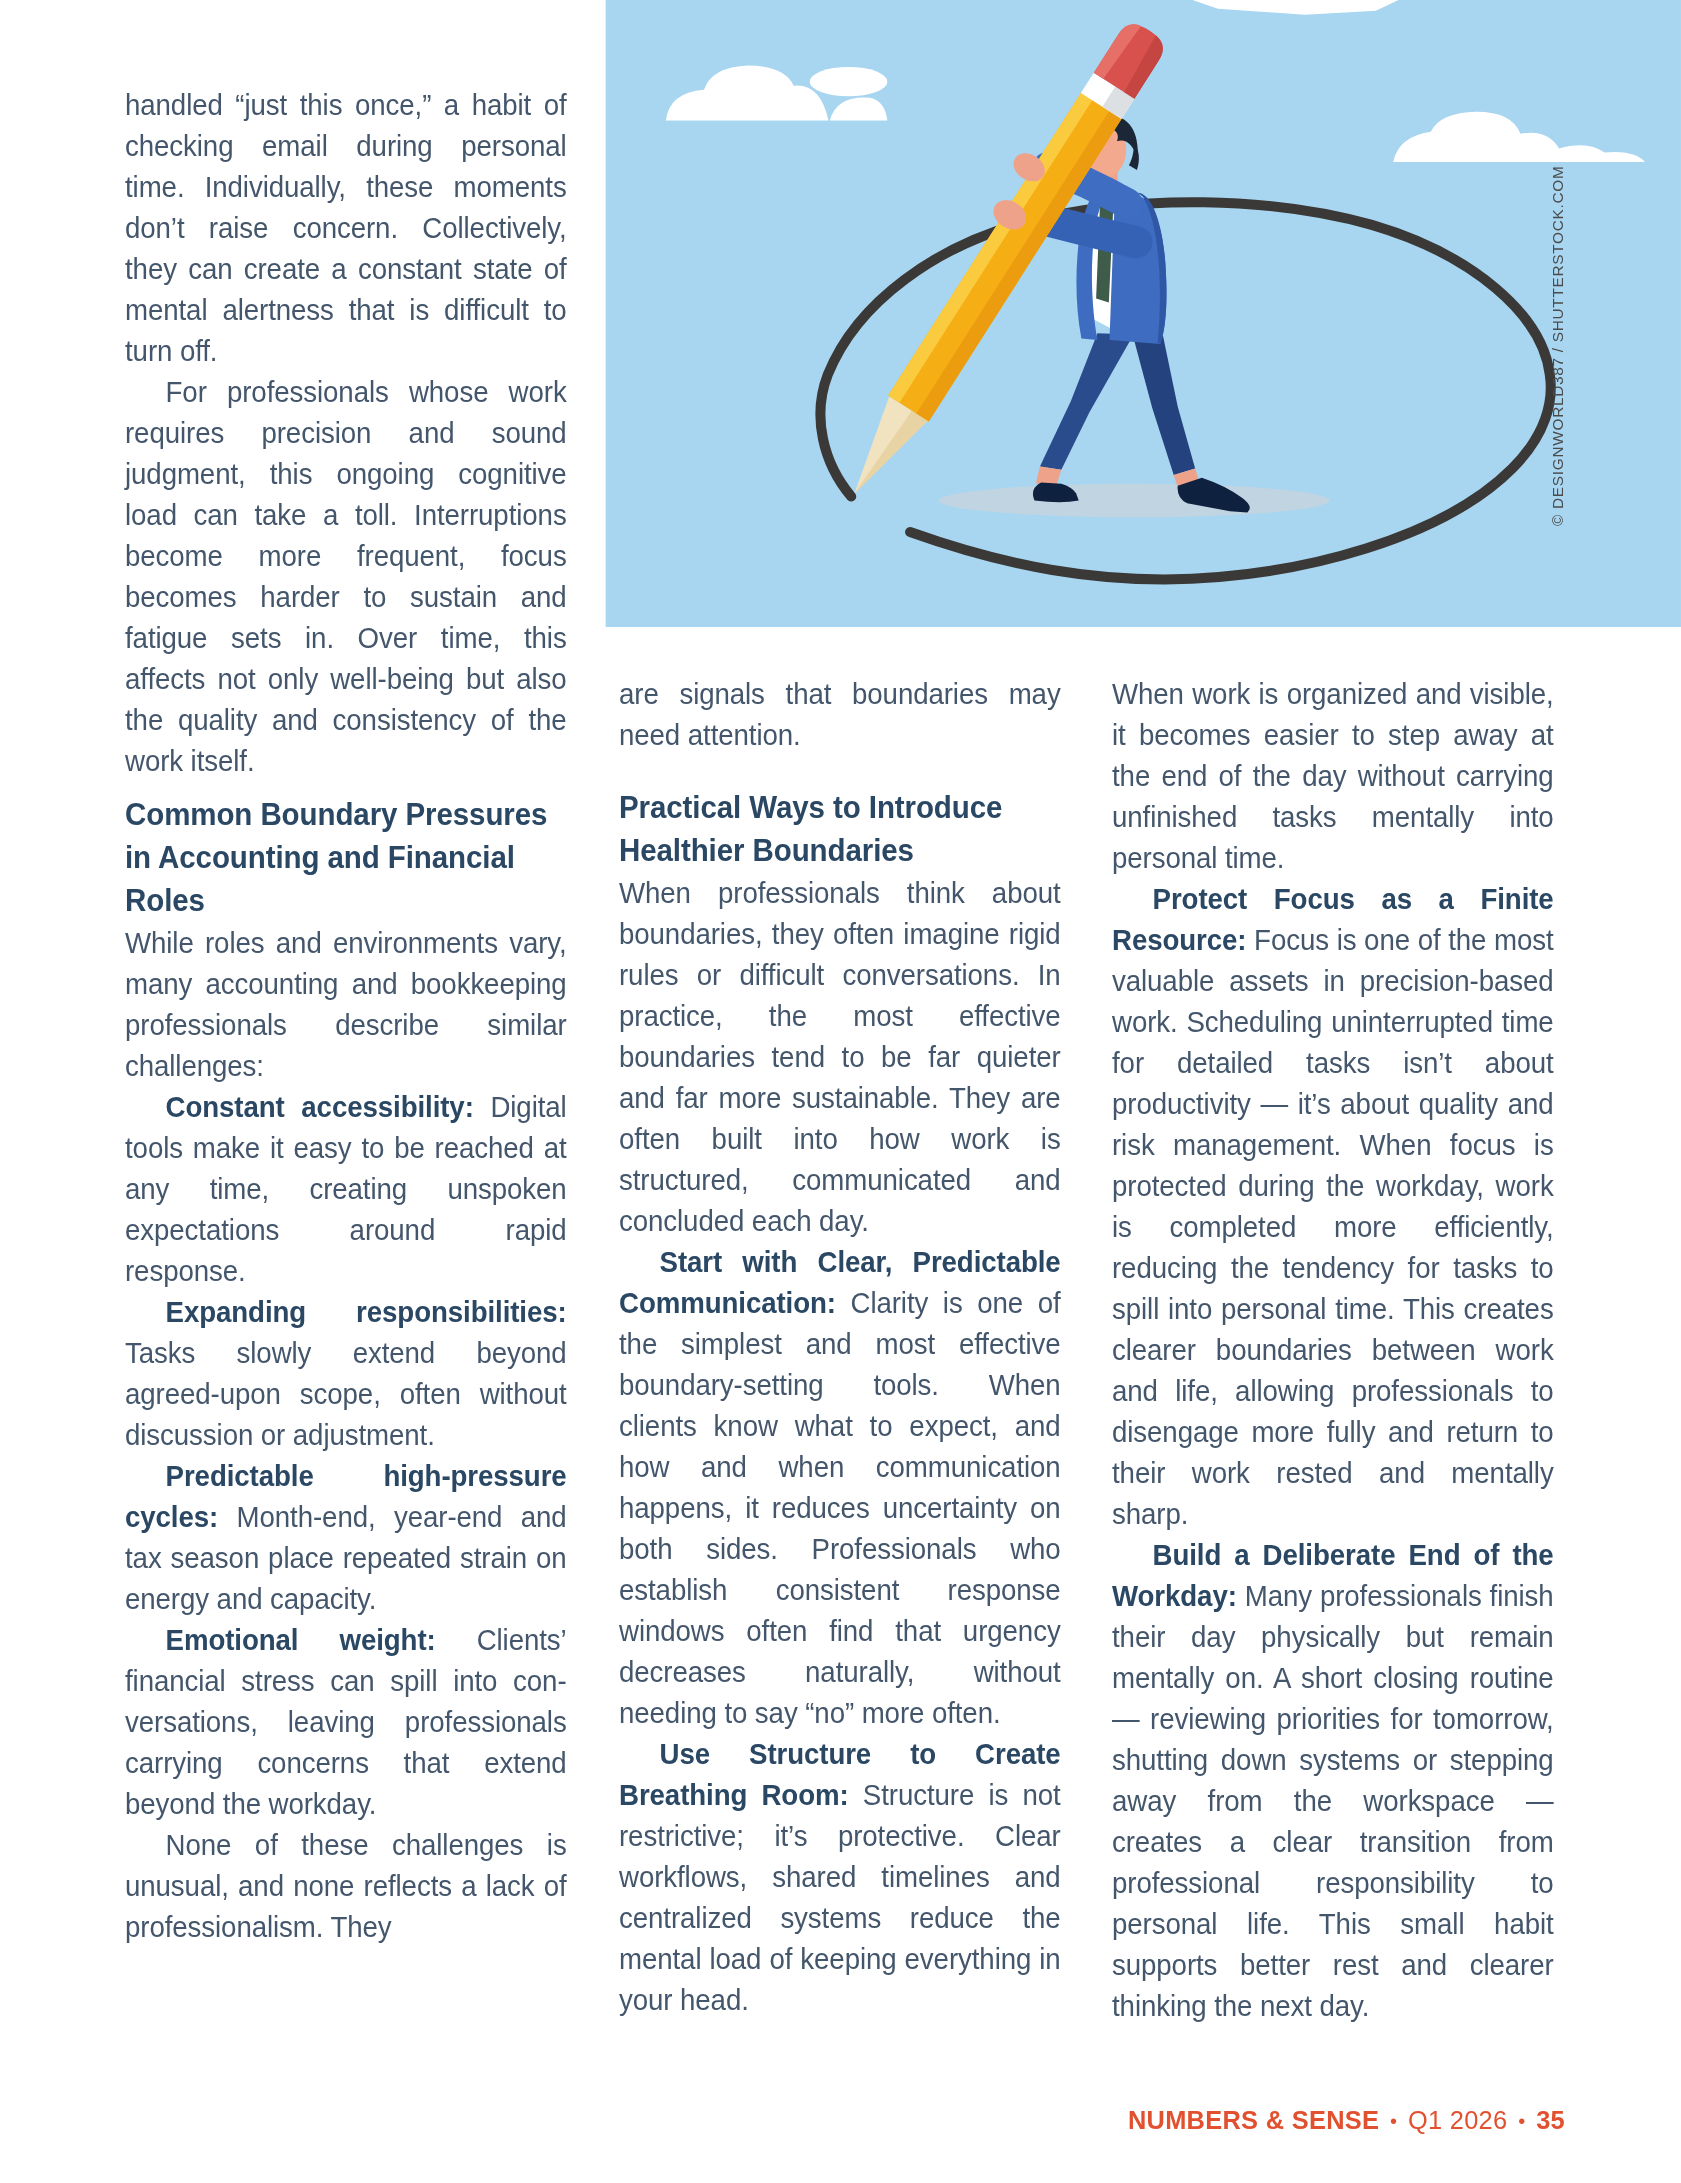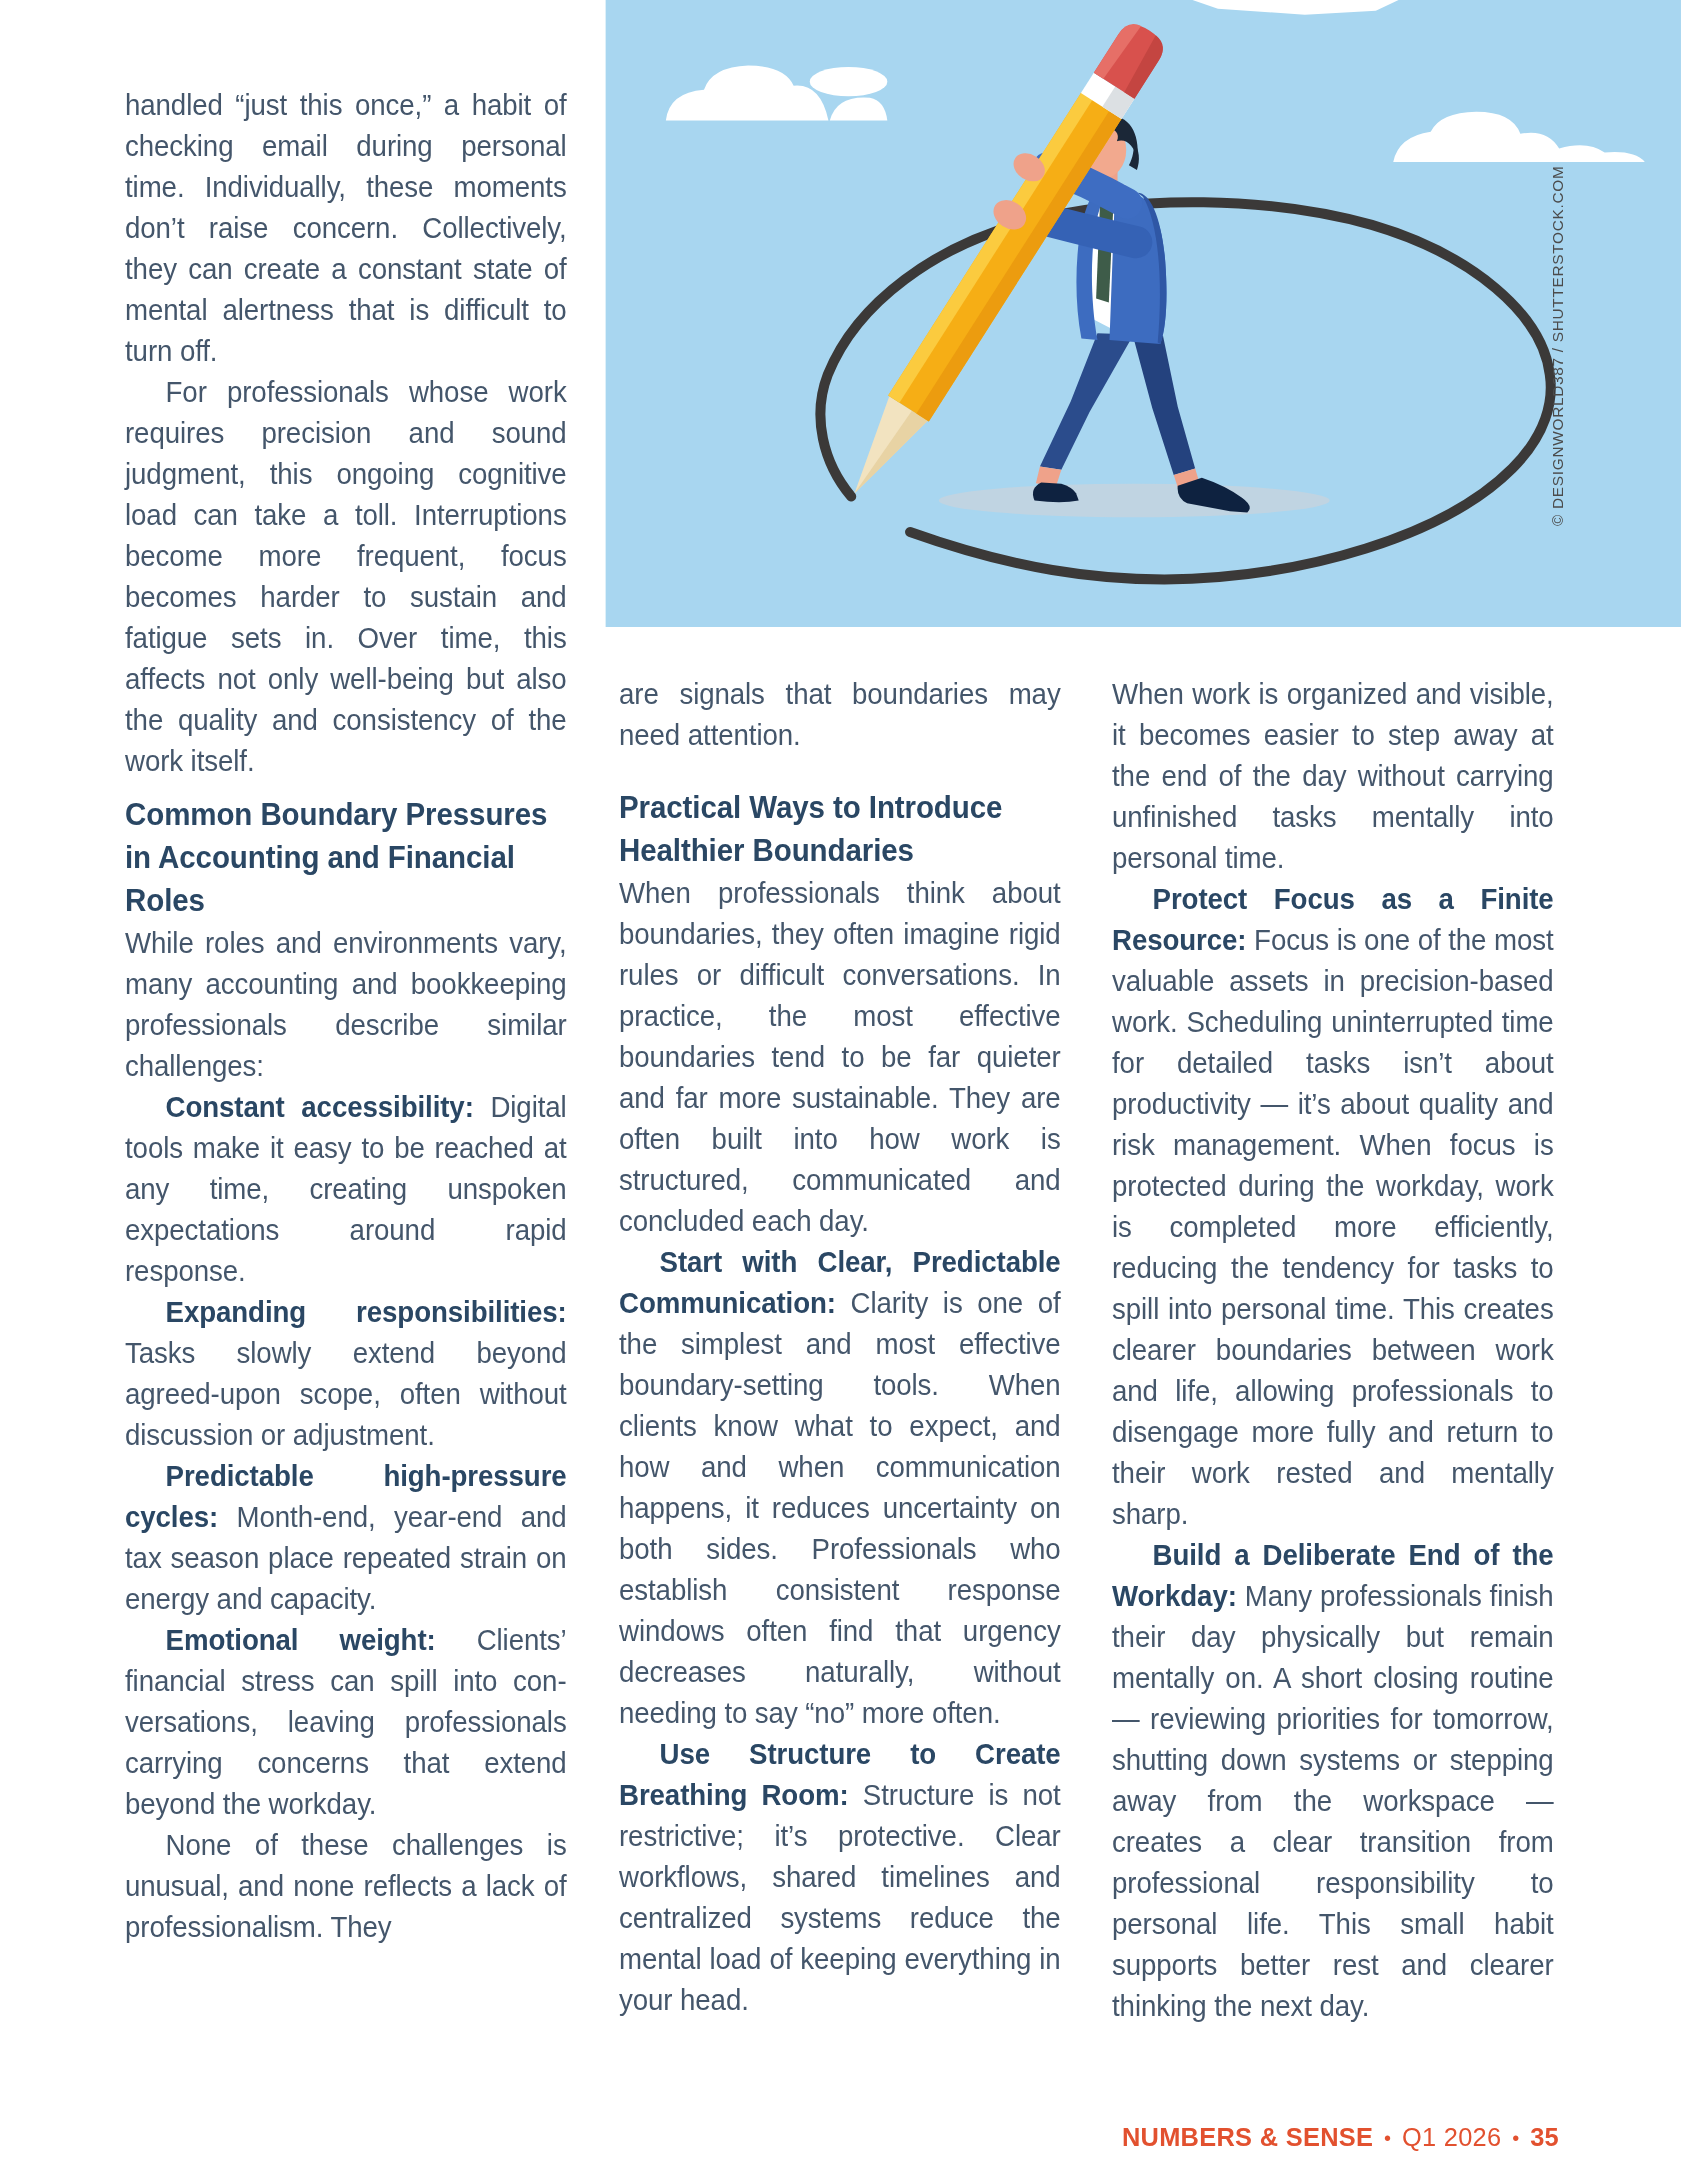--- a/index.html
+++ b/index.html
@@ -30,22 +30,22 @@
   .col-right{left:1112px;top:673px;}
   .column p{margin:0;}
   .column p.indent{text-indent:44px;}
   .col-heading{
     font-weight:bold;font-size:32px;line-height:43px;color:var(--text-heading);
     text-align:left;margin:31px 0 0 0;letter-spacing:-0.1px;
   }
   .col-left .col-heading{margin-top:12px;}
   .lead-bold{font-weight:bold;color:var(--text-heading);}
   .footer{
-    position:absolute;right:122px;top:2107px;color:var(--footer-accent);
-    font-size:25.4px;line-height:32px;white-space:nowrap;letter-spacing:0.3px;margin-top:14px;
+    position:absolute;right:116px;top:2107px;color:var(--footer-accent);
+    font-size:25.4px;line-height:27px;white-space:nowrap;letter-spacing:0.3px;
   }
   .footer .mag,.footer .pagenum{font-weight:bold;}
   .footer .dot{font-size:20px;padding:0 10.7px;vertical-align:1.3px;}
 </style>
 </head>
 <body>
 
 <div class="illustration-wrap">
   <svg width="1681" height="627" viewBox="0 0 2512 937" xmlns="http://www.w3.org/2000/svg">
 

